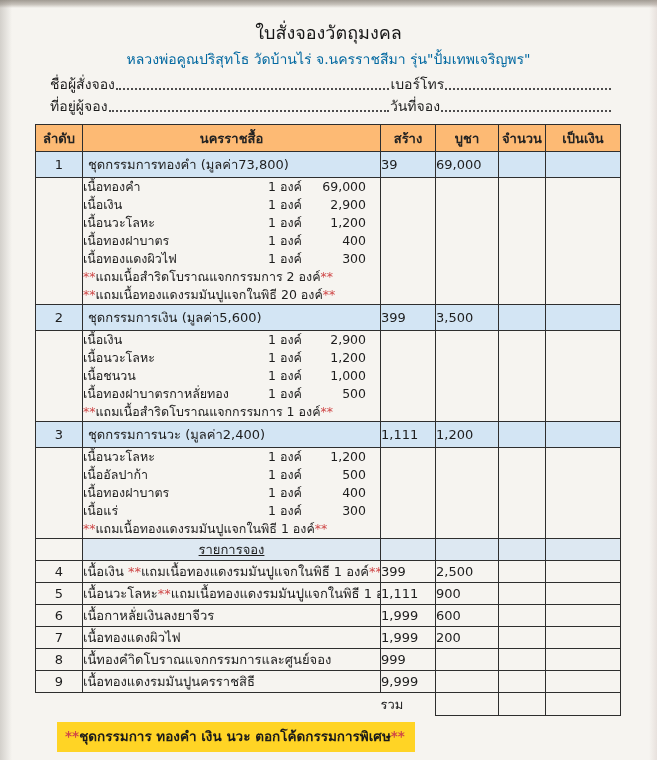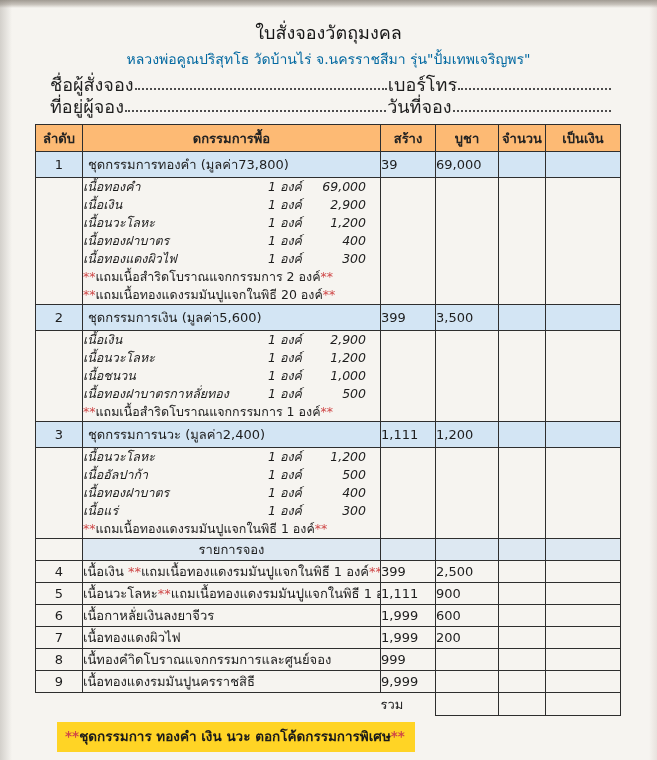--- a/index.html
+++ b/index.html
@@ -9,42 +9,42 @@
     background:linear-gradient(180deg,#a19b93 0%,#c6c1ba 55%,rgba(246,244,240,0) 100%);}
   .scan-left{position:absolute;top:0;left:0;bottom:0;width:12px;
     background:linear-gradient(90deg,rgba(130,125,118,.30),rgba(130,125,118,0));}
   .scan-right{position:absolute;top:0;right:0;bottom:0;width:8px;
     background:linear-gradient(270deg,rgba(190,170,165,.25),rgba(190,170,165,0));}
 
   .titles{padding-top:20px;text-align:center;}
   .title1{font-size:18px;line-height:26px;color:#161616;}
   .title2{font-size:14px;line-height:26px;color:#0369a1;}
 
-  .formline{display:flex;align-items:flex-end;margin:3px 45px 0 50px;font-size:18px;line-height:19px;}
+  .formline{display:flex;align-items:flex-end;margin:3px 45px 0 50px;font-size:14px;line-height:19px;}
   .leader{border-bottom:2px dotted #4d4d4d;margin:0 1px 4px 1px;}
   .lead-a{flex:1.65;}
   .lead-b{flex:1;}
 
   table.order{border-collapse:collapse;table-layout:fixed;width:585px;margin:8px 0 0 35px;}
   table.order td,table.order th{border:1px solid #2e2e2e;vertical-align:middle;padding:0;
     font-size:13px;overflow:hidden;white-space:nowrap;}
   tr.head th{height:26px;background:#fdba74;font-weight:600;font-size:13px;color:#222;}
   tr.grp td{height:25px;background:#d3e5f4;}
   tr.grp .c-name{padding-left:5px;}
   tr.det td{vertical-align:top;}
   .dcell{padding:1px 0 2px 5px;}
-  .dline{display:flex;line-height:18px;font-size:12.5px;font-style:italic;}
+  .dline{display:flex;line-height:18px;font-size:12.5px;}
   .dname{flex:1;}
   .dunit{width:46px;}
   .dprice{width:52px;text-align:right;margin-right:14px;}
   .bline{line-height:18px;font-size:12.5px;}
   .red{color:#cf4747;}
   tr.sect td{height:20px;background:#dde8f2;}
   tr.sect td.c-no{background:#f6f4f0;}
-  tr.sect .c-name{text-align:center;padding-left:0;}
+  tr.sect .c-name{text-align:center;padding-left:0;text-decoration:underline;}
   tr.srow td{height:19px;}
   .c-no{text-align:center;}
   .c-name{text-align:left;padding-left:5px;}
   .c-made,.c-price,.c-qty,.c-amt{text-align:left;}
   tr.trow td{height:22px;}
   tr.trow td.nb{border:none;background:transparent;}
   .tlabel{font-size:13px;}
 
   .note{display:inline-block;margin:6px 0 0 57px;background:#ffd425;padding:3px 10px 5px 8px;
     font-size:13.5px;font-weight:600;color:#1a1a1a;}
@@ -81,21 +81,21 @@
         <col style="width:298px">
         <col style="width:55px">
       <col style="width:63px">
         <col style="width:47px">
         <col style="width:75px">
     </colgroup>
 
     <tbody>
         <tr class="head">
       <th>ลำดับ</th>
-      <th>ดกรรมการพื้อ</th>
+      <th>นครราชสื้อ</th>
       <th>สร้าง</th>
       <th>บูชา</th>
       <th>จำนวน</th>
       <th>เป็นเงิน</th>
     </tr>
 
     <tr class="grp">
       <td class="c-no">1</td>
       <td class="c-name">ชุดกรรมการทองคำ  (มูลค่า73,800)</td>
       <td class="c-made">39</td>

